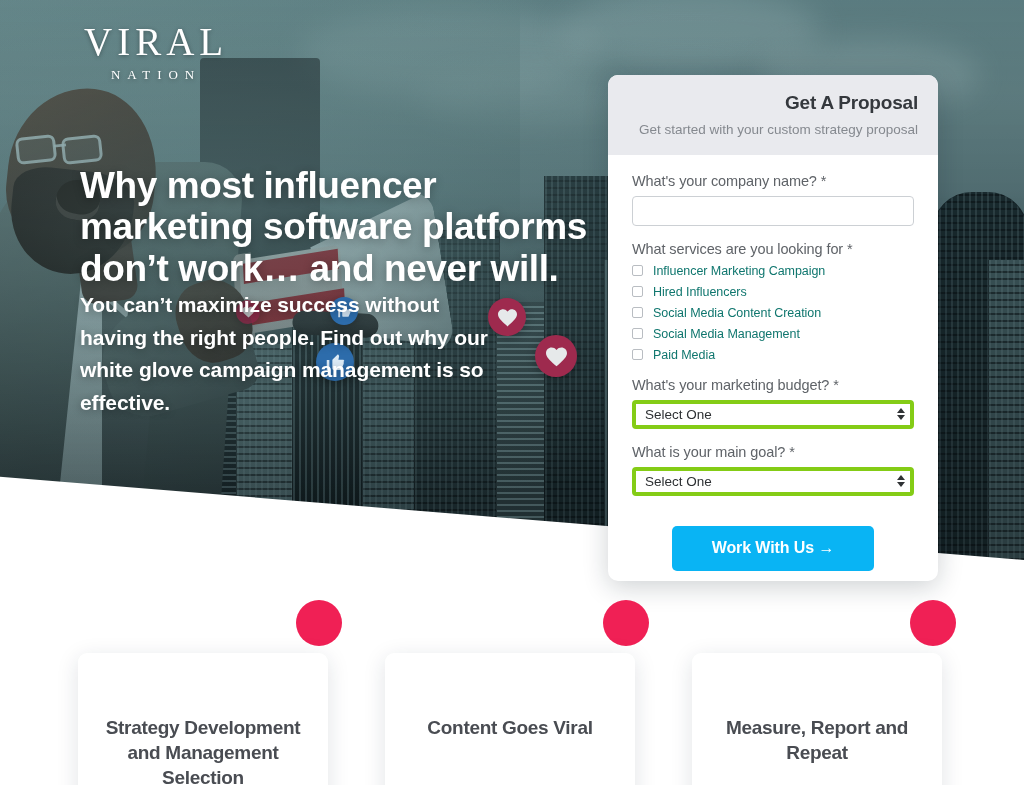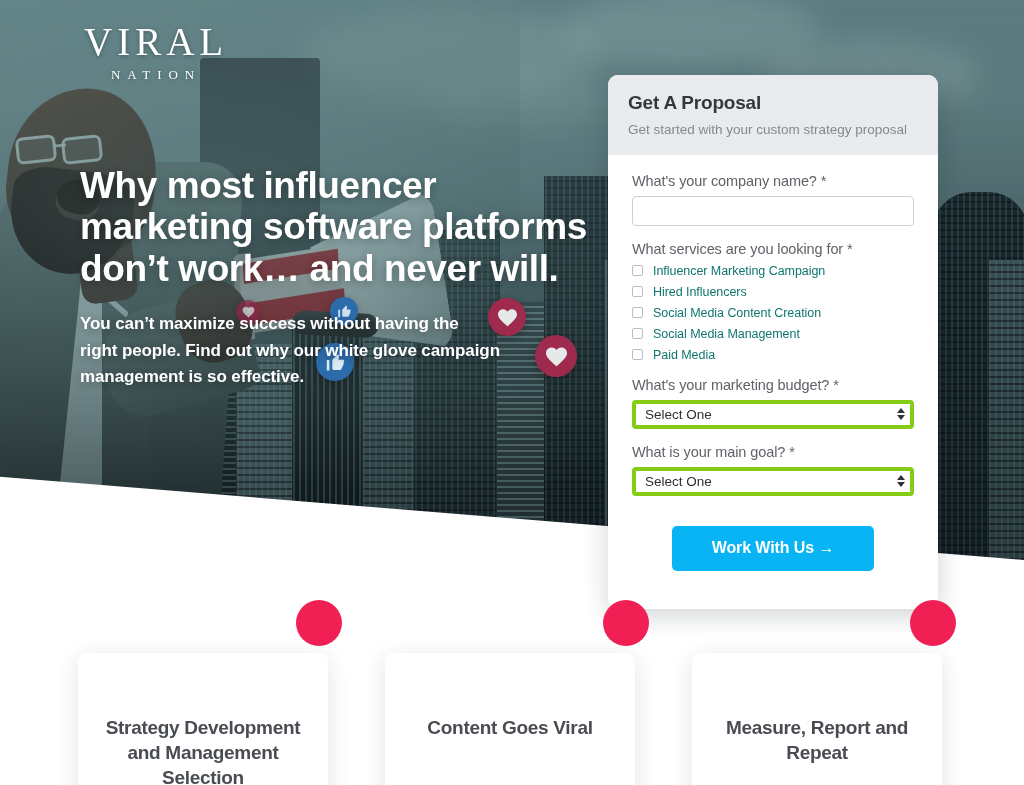--- a/index.html
+++ b/index.html
@@ -208,40 +208,40 @@
   .logo-sub { font-size: 13px; letter-spacing: 7px; line-height: 1; margin-top: 7px; font-weight: 400; }
 
   
   .hero-copy { position: absolute; left: 80px; top: 165px; width: 520px; }
   .hero-title {
     color: #ffffff; font-size: 37px; line-height: 1.12; font-weight: 700;
     letter-spacing: -0.4px;
     text-shadow: 0 2px 10px rgba(0,0,0,0.30);
   }
   .hero-sub {
-    margin-top: 22px; color: #ffffff; font-size: 17px; line-height: 1.55; font-weight: 700;
+    color: #ffffff; font-size: 21px; line-height: 1.55; font-weight: 700;
     letter-spacing: -0.1px; width: 420px;
     text-shadow: 0 2px 8px rgba(0,0,0,0.32);
   }
 
   
   .form-card {
     position: absolute; left: 608px; top: 75px; width: 330px;
     background: #ffffff; border-radius: 10px;
     box-shadow: 0 6px 26px rgba(16,30,40,0.20);
     overflow: hidden;
   }
   .form-head {
-    background: #e9eaee; padding: 17px 20px 16px; text-align: left;
+    background: #e9eaee; padding: 17px 20px 16px; text-align: right;
   }
   .form-title { font-size: 19px; font-weight: 700; color: #34383d; letter-spacing: -0.2px; }
   .form-subtitle {
     margin-top: 7px; font-size: 13.5px; color: #85898f; line-height: 1.33; font-weight: 400;
   }
-  .form-body { padding: 18px 24px 38px; }
+  .form-body { padding: 18px 24px 10px; }
 
   .field-label {
     font-size: 14.5px; color: #5f6368; margin-bottom: 7px; letter-spacing: -0.1px;
   }
   .text-input {
     width: 100%; height: 30px; border: 1px solid #ccd0d4; border-radius: 4px;
     background: #fff; font-size: 14px; padding: 0 9px; color: #303336;
     font-family: "Liberation Sans", sans-serif; outline: none;
   }
   .group { margin-bottom: 15px; }

